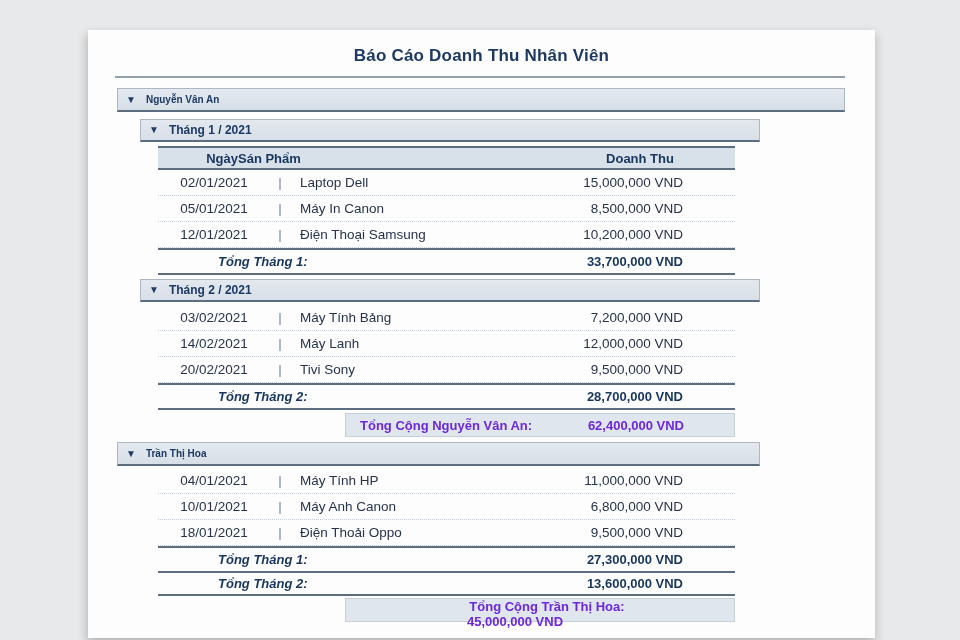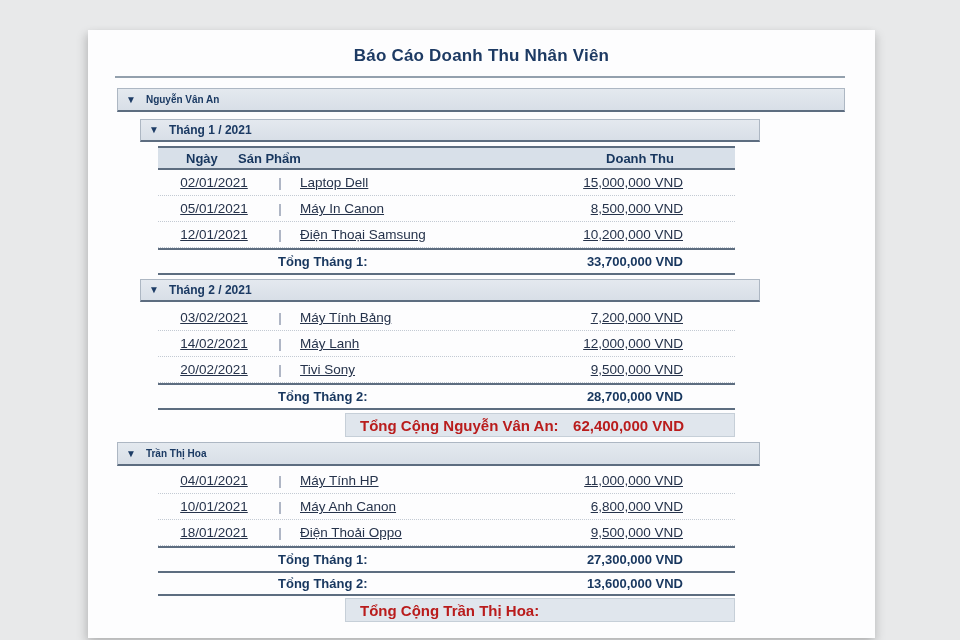--- a/index.html
+++ b/index.html
@@ -56,53 +56,52 @@
   .rtable.mt4 { margin-top:4px; }
   .rtable.mt3 { margin-top:3px; }
   .rtable.mt2 { margin-top:2px; }
 
   .thead {
     display:flex; align-items:center; height:24px;
     background:#d8e0e9;
     border-top:2px solid #5d6d80; border-bottom:2px solid #5d6d80;
     font-weight:bold; font-size:13px; color:#17365e;
   }
-  .h-date { width:80px; text-align:left;padding-left:28px; }
+  .h-date { width:80px; text-align:right;padding-left:28px; }
   .h-prod { flex:1; text-align:left; }
   .h-rev  { width:190px; text-align:center; }
 
   .trow {
     display:flex; align-items:center; height:26px;
     font-size:13.5px; color:#26334b;
     border-bottom:1px dotted #c3cad3;
-    text-decoration:underline;
   }
   .trow:last-of-type { border-bottom:none; }
   .c-date { width:112px; text-align:center; }
   .c-sep  { width:20px; text-align:center; color:#74809a; }
   .c-prod { flex:1; padding-left:10px; }
   .c-rev  { width:190px; text-align:right; padding-right:52px; }
 
   .total-row {
     display:flex; align-items:center; height:27px;
     border-top:2px solid #5d6d80;
     font-size:13px; font-weight:bold; color:#17365e;
   }
   .total-row.capped { border-bottom:2px solid #5d6d80; }
   .total-row.h25 { height:25px; }
-  .t-label { margin-left:120px; }
+  .t-label { margin-left:60px;font-style:italic; }
   .t-val { flex:1; text-align:right; padding-right:52px; }
 
   .grand {
     margin:3px 0 0 257px; width:390px; height:24px;
     background:#e0e6ed; border:1px solid #c6cfd8;
     display:flex; align-items:center;
-    font-size:15px; font-weight:bold; color:#b91c1c;
-  }
-  .grand.mt2 { margin-top:2px; }
+    font-size:13px; font-weight:bold; color:#6d28d9;
+  }
+  .grand.mt2 { margin-top:2px;flex-direction:column; }
   .g-label { margin-left:14px; }
   .g-val { flex:1; text-align:right; padding-right:50px; }
 </style>
 </head>
 <body>
 
 <div class="card">
 
   <div class="title">Báo Cáo Doanh Thu Nhân Viên</div>
   <hr class="title-rule">
@@ -222,16 +221,17 @@
         <span class="t-val">27,300,000 VND</span>
       </div>
       <div class="total-row h25 capped">
         <span class="t-label">Tổng Tháng 2:</span>
         <span class="t-val">13,600,000 VND</span>
       </div>
     </div>
 
     <div class="grand mt2">
       <span class="g-label">Tổng Cộng Trần Thị Hoa:</span>
+      <span class="g-val">45,000,000 VND</span>
     </div>
   </div>
 
 </div>
 
 </body></html>

